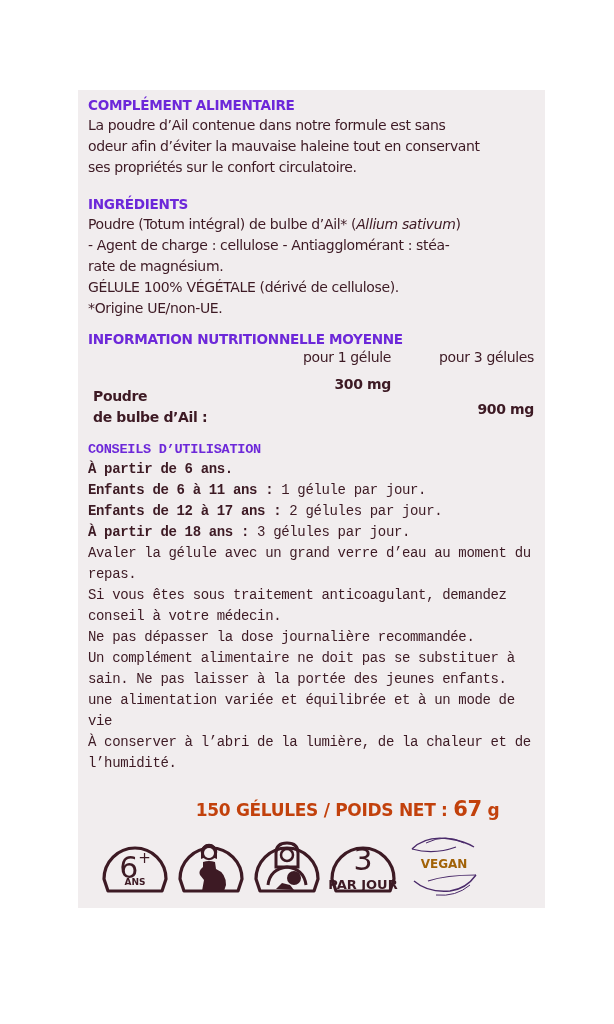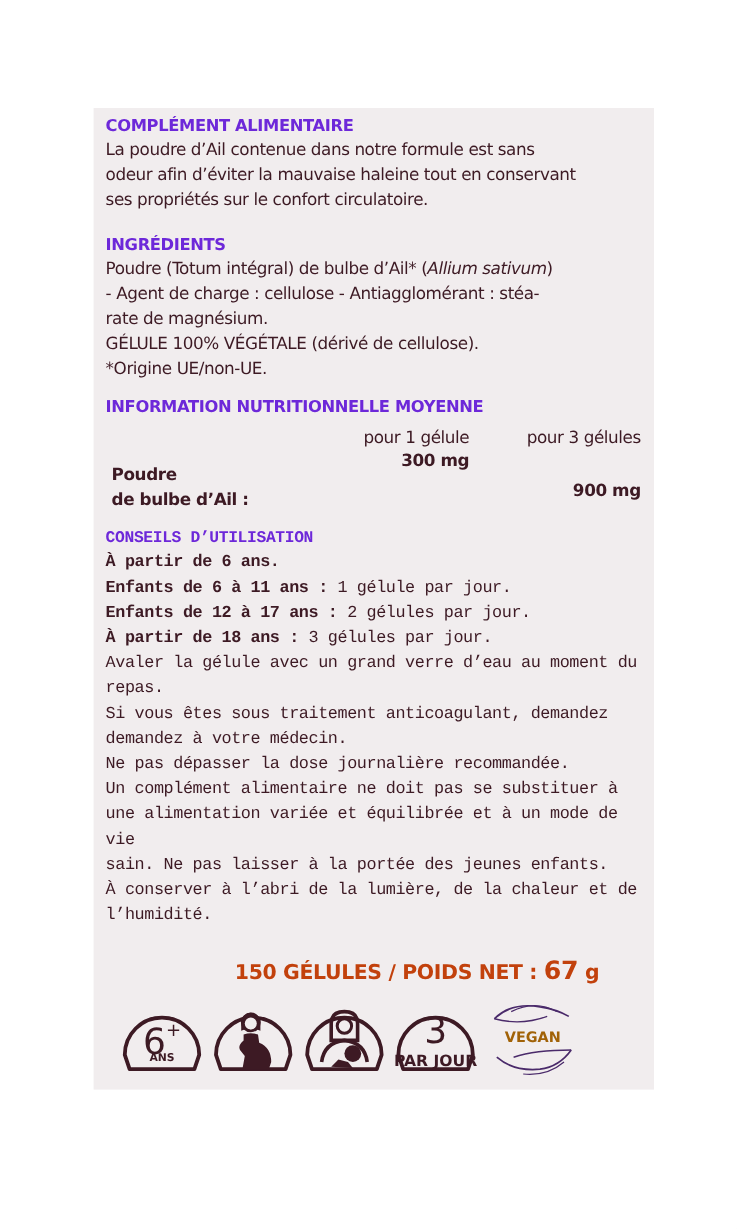--- a/index.html
+++ b/index.html
@@ -9,21 +9,21 @@
     background:#f1edee;
   }
   .section { position:absolute; left:10px; width:450px; color:#3d1a24; }
   .heading { color:#6d28d9; font-weight:bold; font-size:13.6px; letter-spacing:-0.3px; line-height:19px; }
   .body-text { font-size:14px; line-height:21px; letter-spacing:-0.35px; }
   .body-text p { margin:0; }
   .em { font-style:italic; }
   .b { font-weight:bold; }
 
   .nut-header { position:relative; height:21px; font-size:14px; letter-spacing:-0.35px; }
-  .nut-header span { position:absolute; top:0;margin-top:8px; }
+  .nut-header span { position:absolute; top:0; }
   .nut-row { position:relative; height:42px; font-size:14px; letter-spacing:-0.35px; }
   .nut-row .label { position:absolute; left:5px; top:16px; width:150px; font-weight:bold; line-height:21px; }
   .nut-row .v1 { position:absolute; right:147px; top:6px; font-weight:bold; }
   .nut-row .v3 { position:absolute; right:4px; top:31px; font-weight:bold; }
 
   .net-weight { position:absolute; left:0; width:539px; top:707px; text-align:center; font-size:17px; font-weight:bold; color:#c2410c; letter-spacing:-0.3px; }
   .net-weight .big { font-size:21px; }
 
   .icons { position:absolute; top:745px; left:22px; width:440px; height:64px; }
   .icon { position:absolute; top:0; width:70px; height:62px; }
@@ -74,25 +74,25 @@
   <div class="section" style="top:350px;font-family:Liberation Mono, monospace;">
     <div class="heading">CONSEILS D’UTILISATION</div>
     <div class="body-text">
       <p class="b">À partir de 6 ans.</p>
       <p><span class="b">Enfants de 6 à 11 ans :</span><span> 1 gélule par jour.</span></p>
       <p><span class="b">Enfants de 12 à 17 ans :</span><span> 2 gélules par jour.</span></p>
       <p><span class="b">À partir de 18 ans :</span><span> 3 gélules par jour.</span></p>
       <p>Avaler la gélule avec un grand verre d’eau au moment du</p>
       <p>repas.</p>
       <p>Si vous êtes sous traitement anticoagulant, demandez</p>
-      <p>demandez à votre médecin.</p>
+      <p>conseil à votre médecin.</p>
       <p>Ne pas dépasser la dose journalière recommandée.</p>
       <p>Un complément alimentaire ne doit pas se substituer à</p>
+      <p>sain. Ne pas laisser à la portée des jeunes enfants.</p>
       <p>une alimentation variée et équilibrée et à un mode de vie</p>
-      <p>sain. Ne pas laisser à la portée des jeunes enfants.</p>
       <p>À conserver à l’abri de la lumière, de la chaleur et de</p>
       <p>l’humidité.</p>
     </div>
   </div>
 
   <div class="net-weight">
     <span>150 GÉLULES / POIDS NET : </span><span class="big">67</span><span> g</span>
   </div>
 
   <div class="icons">

